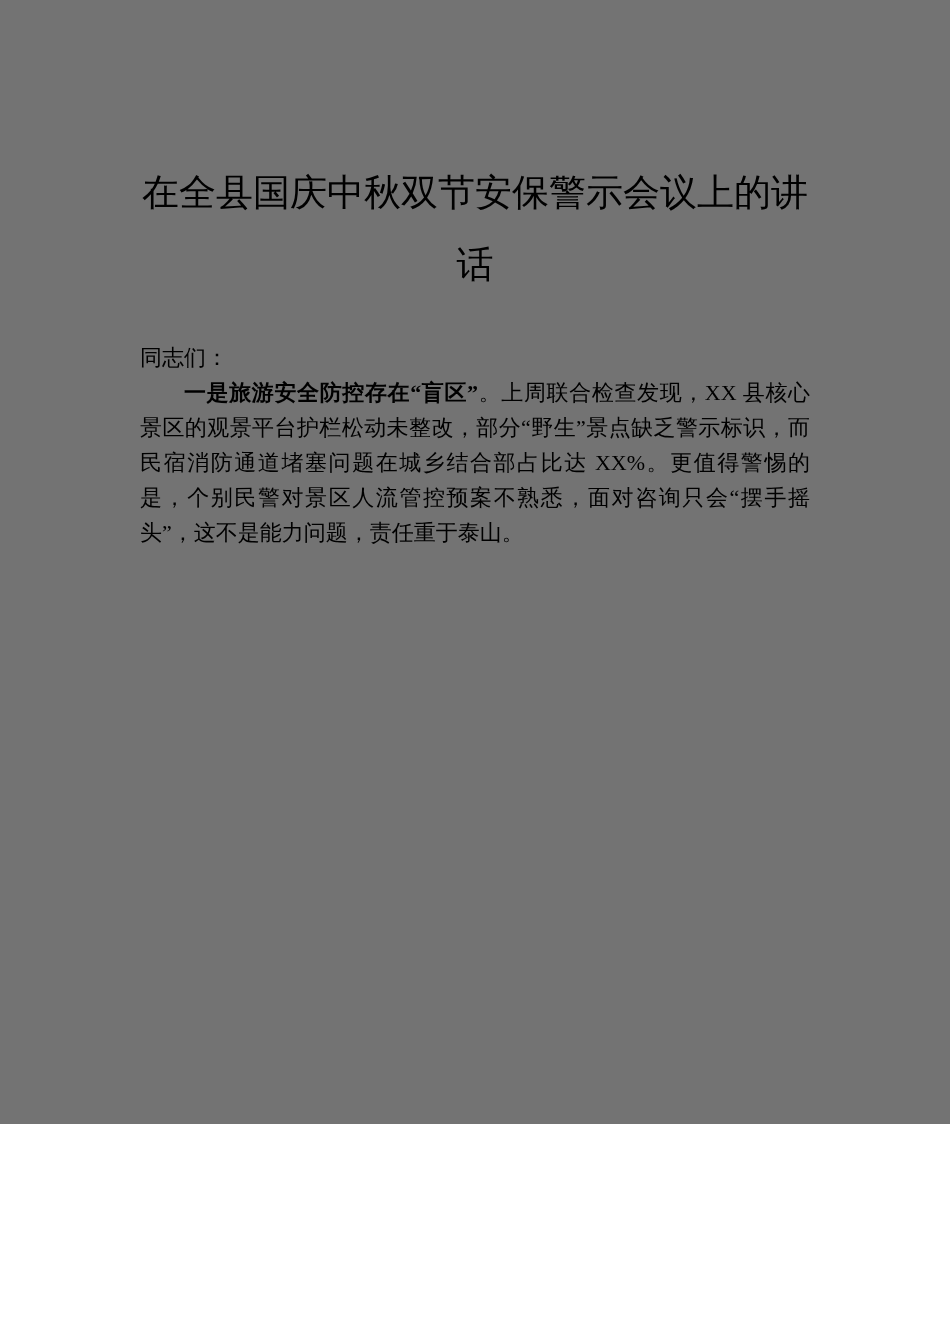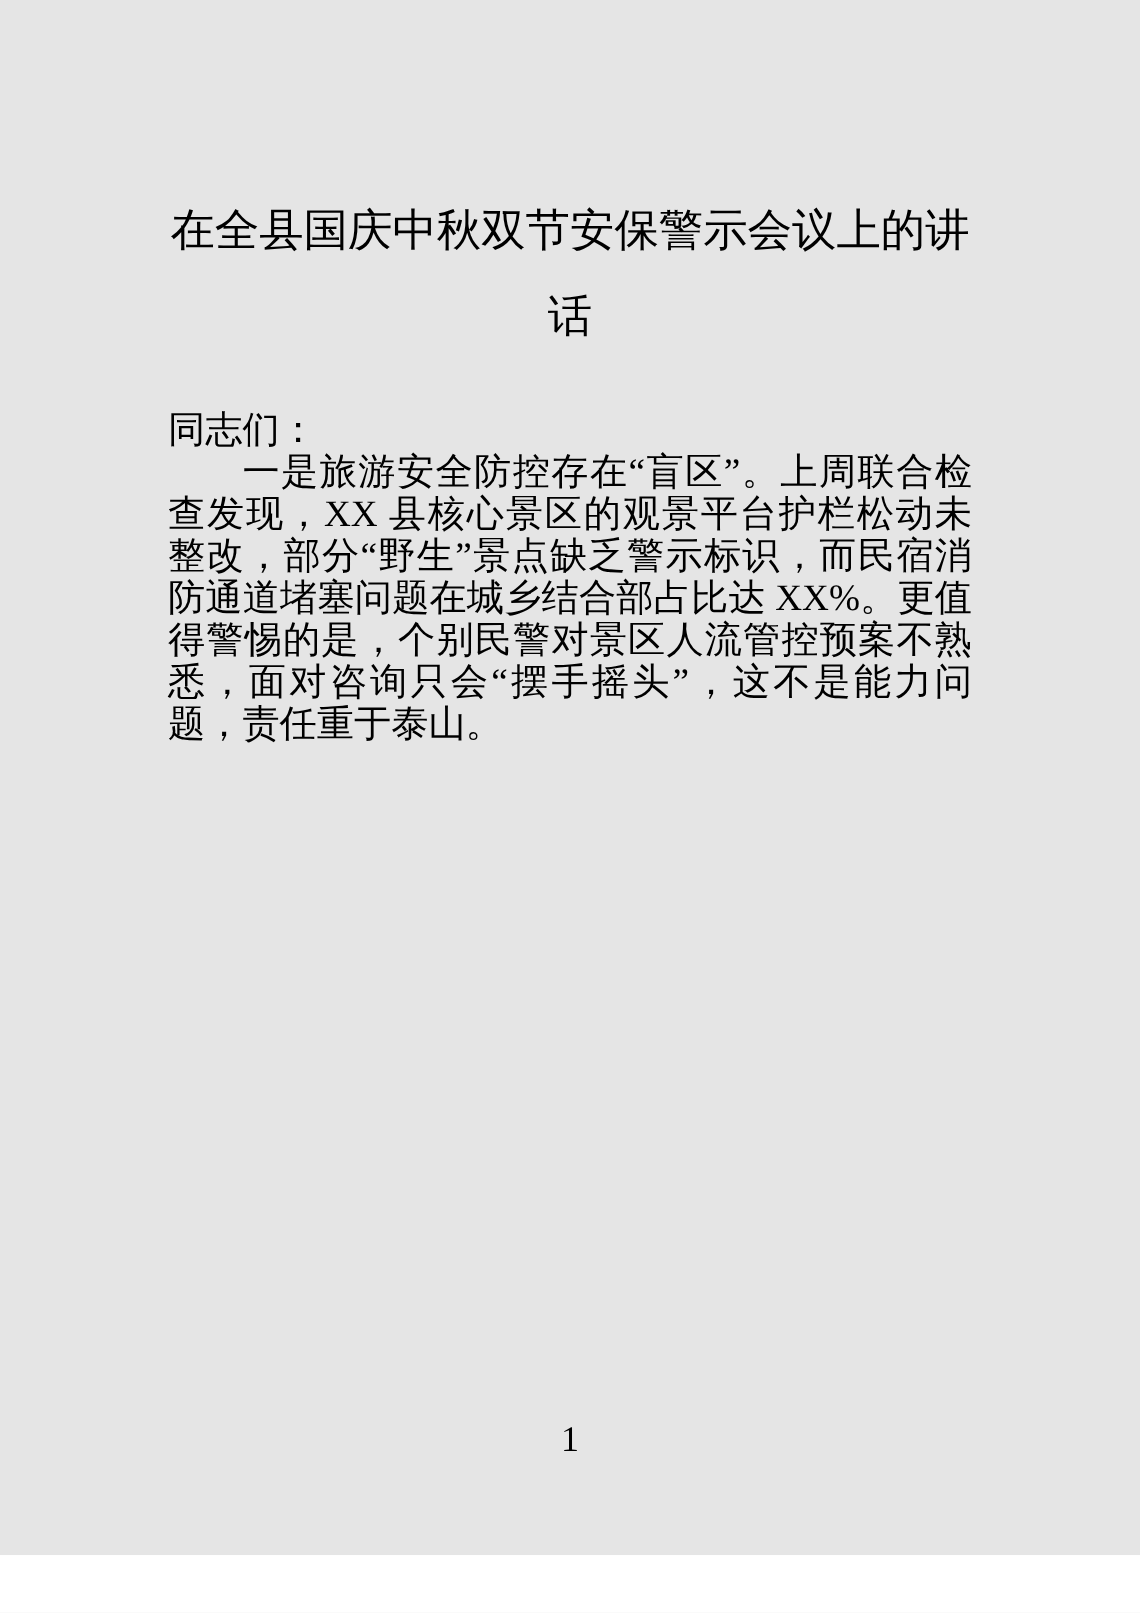--- a/index.html
+++ b/index.html
@@ -3,54 +3,54 @@
 <meta charset="utf-8">
 <style>
   html, body {
     margin: 0;
     padding: 0;
     background: #ffffff;
   }
   .page {
     position: relative;
     width: 950px;
-    height: 1296px;
-    background: #e5e5e5;
+    height: 1124px;
+    background: #737373;
     color: #000000;
     overflow: hidden;
     
     font-family: "Liberation Serif", sans-serif;
   }
   .content {
     padding: 157px 140px 0 140px;
   }
   .doc-title {
     margin: 0 0 39px 0;
     font-size: 37px;
     line-height: 72px;
     font-weight: normal;
     text-align: center;
     letter-spacing: 0;
   }
   .doc-body {
-    font-size: 31px;
+    font-size: 22px;
     line-height: 35px;
     text-align: justify;
     text-justify: inter-ideograph;
   }
   .doc-body p {
     margin: 0;
     padding: 0;
     text-indent: 2em;
   }
   .doc-body p.salutation {
     text-indent: 0;
   }
   .bold-lead {
-    font-weight: normal;
+    font-weight: bold;
   }
   .page-number {
     position: absolute;
     top: 1182px;
     left: 0;
     width: 100%;
     text-align: center;
     font-size: 30px;
     line-height: 36px;
     font-family: "Liberation Serif", serif;

